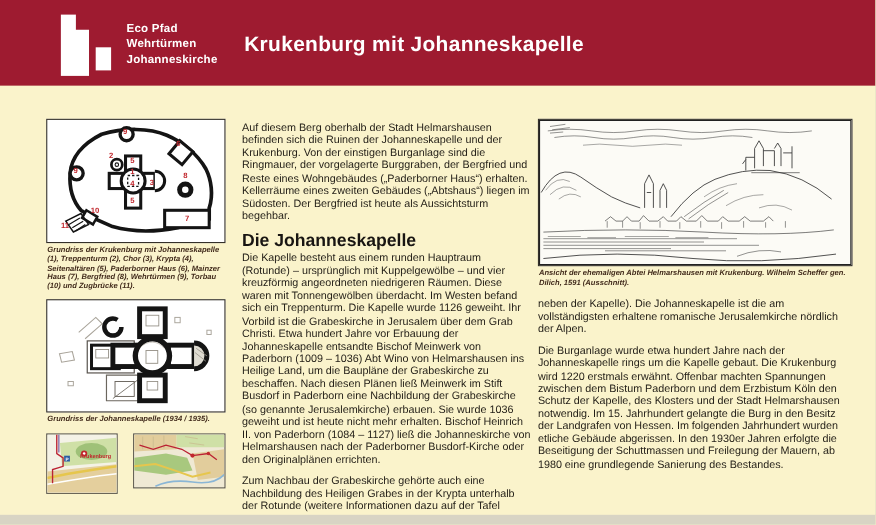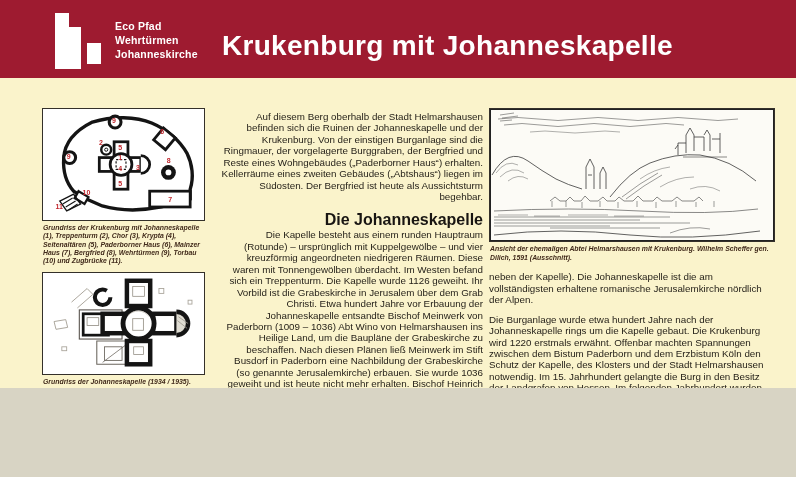--- a/index.html
+++ b/index.html
@@ -1,36 +1,36 @@
 <!DOCTYPE html>
 <html><head>
 <meta charset="utf-8">
 <style>
   * { box-sizing: border-box; margin: 0; padding: 0; }
   html,body { background:#d8d4c4; }
   body { font-family: "Liberation Sans", sans-serif; }
-  .panel { position:relative; width:796px; height:388px; background:#FAF3CB; overflow:hidden; }
+  .panel { position:relative; width:796px; height:468px; background:#FAF3CB; overflow:hidden; }
 
   
   .masthead { position:absolute; left:0; top:0; width:796px; height:78px; background:#9E1B30; }
   .logo { position:absolute; left:55px; top:11px; width:150px; height:58px; }
   .logo-glyph { position:absolute; left:0; top:2px; width:48px; height:56px; }
   .g-stem { position:absolute; left:0; top:0; width:26px; height:56px; background:#fff;
             clip-path: polygon(0 0, 14px 0, 14px 14px, 26px 14px, 26px 56px, 0 56px); }
   .g-dot { position:absolute; left:32px; top:30px; width:14px; height:21px; background:#fff; }
   .logo-text { position:absolute; left:60px; top:9px; color:#fff; font-weight:bold;
                font-size:10.5px; line-height:1.32; letter-spacing:.2px; }
   .title { position:absolute; left:222px; top:30px; color:#fff; font-weight:bold;
-           font-size:28px; letter-spacing:.3px; }
+           font-size:19px; letter-spacing:.3px; }
 
   
   .sheet { position:absolute; left:0; top:78px; width:796px; height:399px; background:#FAF3CB; }
 
   .col-left  { position:absolute; left:42px;  top:30px; width:163px; }
-  .col-mid   { position:absolute; left:220px; top:33px; width:263px;text-align:right; }
+  .col-mid   { position:absolute; left:220px; top:33px; width:263px; }
   .col-right { position:absolute; left:489px; top:30px; width:286px; }
 
   .figbox { position:relative; background:#fff; border:1px solid #34302a; }
   .fig1 { height:113px; }
   .fig2 { height:103px; }
   .figcap { font-size:6.9px; font-style:italic; font-weight:bold; color:#412a1b;
             line-height:1.2; margin:3px 1px 7px 1px; }
   .plan-marker { position:absolute; transform:translate(-50%,-50%); color:#C1272D;
                  font-size:7px; font-weight:bold; line-height:1; }
 
@@ -179,20 +179,21 @@
             <circle cx="70" cy="18" r="1.6" fill="#c1272d"></circle>
           </svg>
         </div>
       </div>
     </aside>
 
     <section class="col-mid">
       <p>Auf diesem Berg oberhalb der Stadt Helmarshausen befinden sich die Ruinen der Johanneskapelle und der Krukenburg. Von der einstigen Burganlage sind die Ringmauer, der vorgelagerte Burggraben, der Bergfried und Reste eines Wohngebäudes („Paderborner Haus“) erhalten. Kellerräume eines zweiten Gebäudes („Abtshaus“) liegen im Südosten. Der Bergfried ist heute als Aussichtsturm begehbar.</p>
       <h3 class="sec-head">Die Johanneskapelle</h3>
       <p>Die Kapelle besteht aus einem runden Hauptraum (Rotunde) – ursprünglich mit Kuppelgewölbe – und vier kreuzförmig angeordneten niedrigeren Räumen. Diese waren mit Tonnengewölben überdacht. Im Westen befand sich ein Treppenturm. Die Kapelle wurde 1126 geweiht. Ihr Vorbild ist die Grabeskirche in Jerusalem über dem Grab Christi. Etwa hundert Jahre vor Erbauung der Johanneskapelle entsandte Bischof Meinwerk von Paderborn (1009 – 1036) Abt Wino von Helmarshausen ins Heilige Land, um die Baupläne der Grabeskirche zu beschaffen. Nach diesen Plänen ließ Meinwerk im Stift Busdorf in Paderborn eine Nachbildung der Grabeskirche (so genannte Jerusalemkirche) erbauen. Sie wurde 1036 geweiht und ist heute nicht mehr erhalten. Bischof Heinrich II. von Paderborn (1084 – 1127) ließ die Johanneskirche von Helmarshausen nach der Paderborner Busdorf-Kirche oder den Originalplänen errichten.</p>
+      <p>Zum Nachbau der Grabeskirche gehörte auch eine Nachbildung des Heiligen Grabes in der Krypta unterhalb der Rotunde (weitere Informationen dazu auf der Tafel</p>
     </section>
 
     <section class="col-right">
       <div class="etchbox">
         <svg viewBox="0 0 284 132" preserveAspectRatio="none">
           <g stroke="#3a3a3a" fill="none" stroke-width="0.6">
             <path d="M8 10 q20 -3 40 0 t40 0 t40 0 t40 0 t40 0 t40 0" stroke-width="0.5"></path>
             <path d="M14 16 q18 -3 36 0 t36 0 t36 0 t36 0 t36 0" stroke-width="0.5"></path>
             <path d="M40 23 q15 -2 30 0 t30 0 t30 0" stroke-width="0.4"></path>
             <path d="M10 6 l14 -2 M12 9 l16 -2 M10 12 l12 -1" stroke-width="0.5"></path>

